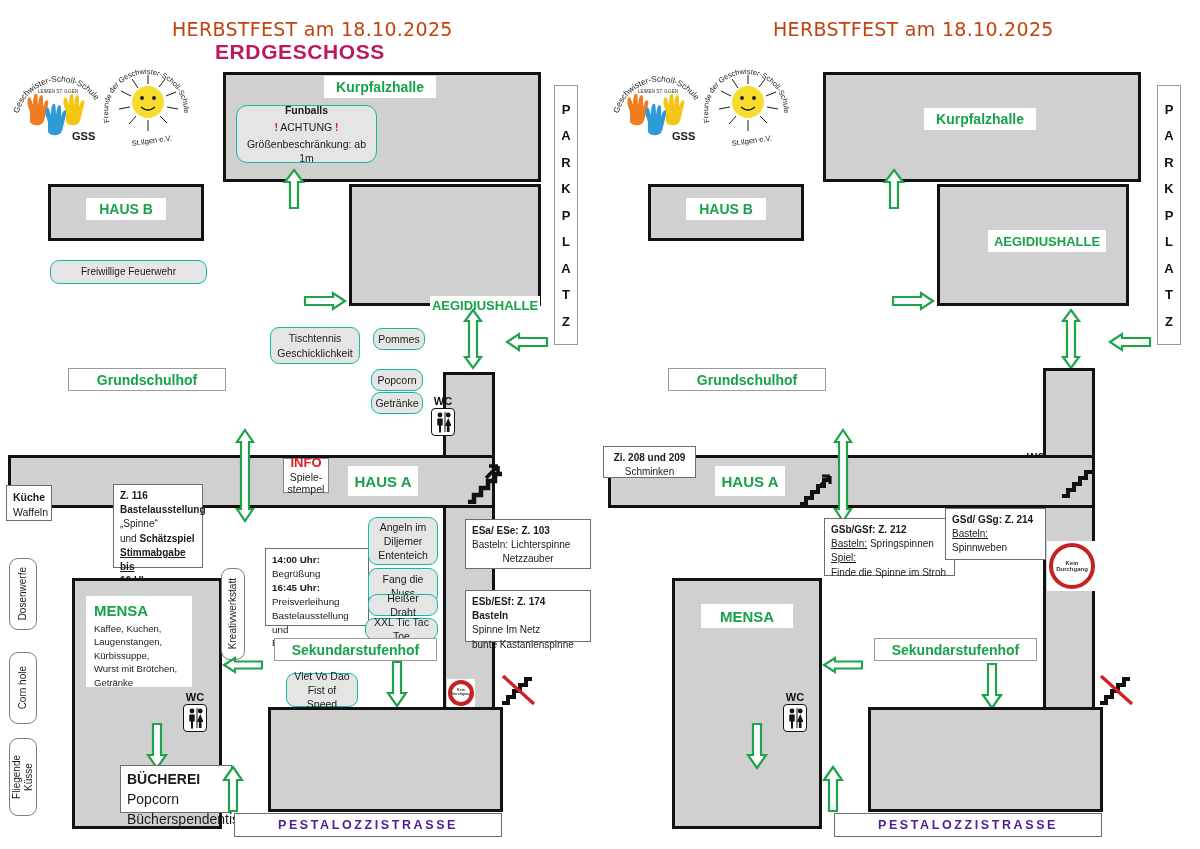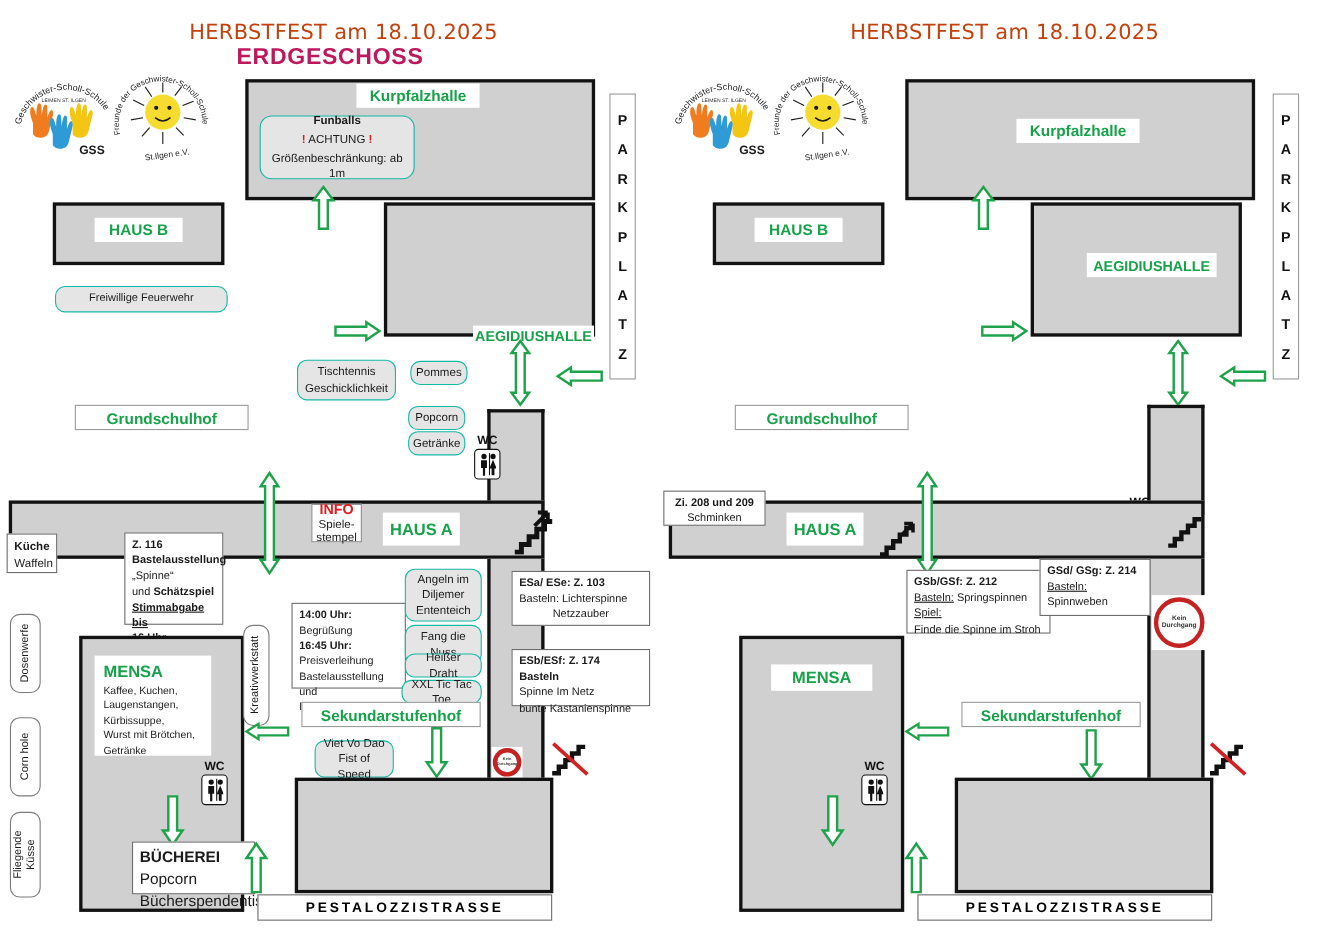--- a/index.html
+++ b/index.html
@@ -104,21 +104,21 @@
     font-weight: bold; font-size: 13px; color: #111;
     padding: 4px 0;
   }
 
   
   .street {
     background: #ffffff;
     border: 1px solid #6d6d6d;
     display: flex; align-items: center; justify-content: center;
     font-weight: bold; font-size: 12.5px; letter-spacing: 2.6px;
-    color: #000000;
+    color: #4c1d95;
   }
 
   
   .wc-wrap { display: flex; flex-direction: column; align-items: center; }
   .wc-text { font-weight: bold; font-size: 11px; color: #111; line-height: 1; margin-bottom: 1px; }
   .wc-icon {
     background:#fff; border:1px solid #111; border-radius:4px;
     padding:2px 3px; display:flex; align-items:center; gap:1px;
   }
 

